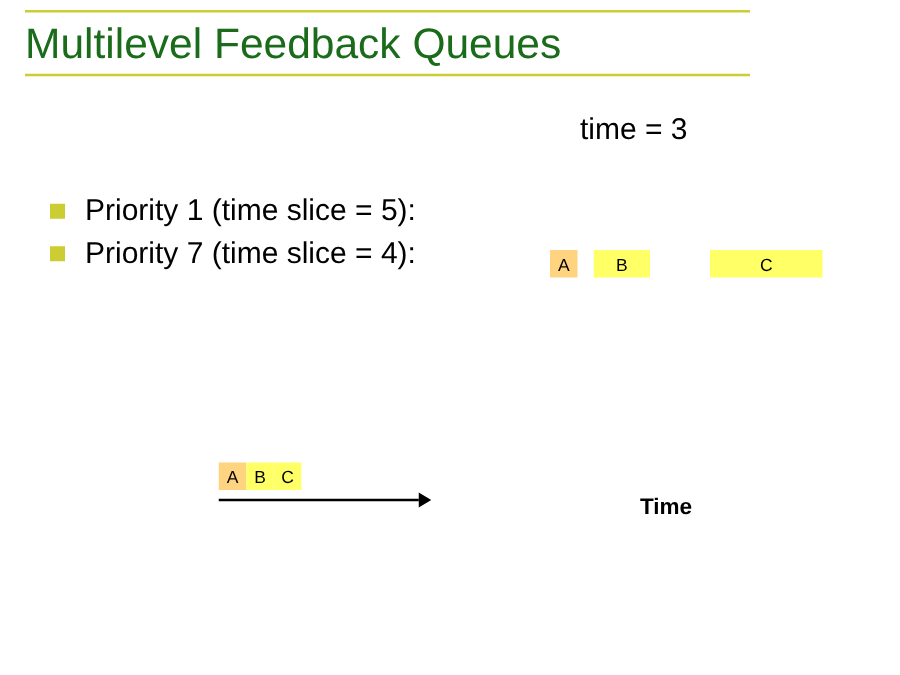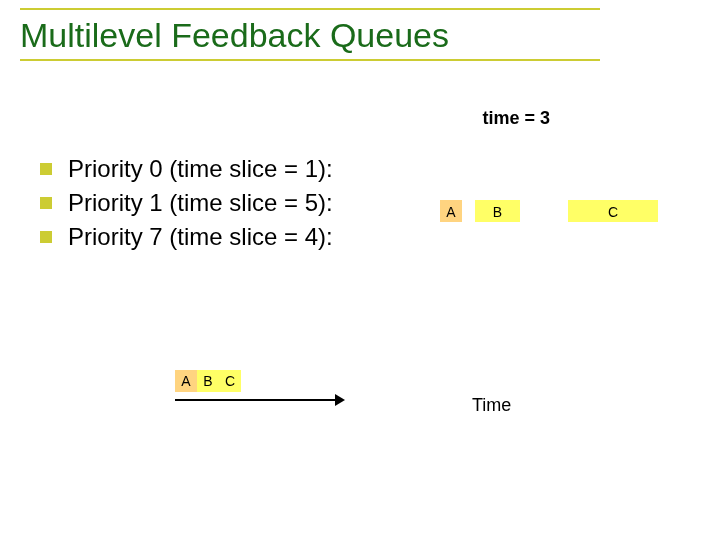--- a/index.html
+++ b/index.html
@@ -1,60 +1,56 @@
 <!DOCTYPE html>
 <html><head>
 <meta charset="utf-8">
 <style>
   html,body{margin:0;padding:0;width:720px;height:540px;background:#fff;font-family:Arial,Helvetica,sans-serif;color:#000;}
   .slide{position:relative;width:620px;height:540px;box-sizing:border-box;}
   .title-wrap{position:absolute;left:20px;top:8px;right:20px;}
   .title-line{width:100%;height:2px;background:#cccc33;}
   .title{font-size:34px;color:#1a6b1a;padding:6px 0 4px 0;}
   .title-under{width:100%;height:2px;background:#cccc33;}
-  .time{position:absolute;right:70px;top:108px;font-weight:bold;font-size:18px;}
+  .time{position:absolute;right:70px;top:90px;font-weight:normal;font-size:24px;}
   .bullets{position:absolute;left:40px;top:155px;font-size:24px;}
   .bullet{display:flex;align-items:center;margin-bottom:6px;}
   .sq{width:12px;height:12px;background:#cccc33;margin-right:16px;flex:0 0 auto;}
   .queue{position:absolute;top:200px;left:440px;width:230px;height:22px;}
   .qbox{position:absolute;top:0;height:22px;box-sizing:border-box;border:1px solid rgba(0,0,0,0);font-size:14px;text-align:center;line-height:22px;}
   .qA{left:0;width:22px;}
   .qB{left:35px;width:45px;}
   .qC{left:128px;width:90px;}
   .bgA{background:#ffd480;}
   .bgB{background:#ffff66;}
   .bgC{background:#ffff66;}
   .timeline{position:absolute;left:175px;top:370px;width:335px;}
   .tboxes{position:relative;height:22px;margin-bottom:2px;}
   .tb{position:absolute;top:0;width:22px;height:22px;font-size:14px;text-align:center;line-height:22px;}
   .tb0{left:0;}
   .tb1{left:22px;}
   .tb2{left:44px;}
   .axis{position:relative;height:14px;}
   .axis-line{position:absolute;left:0;top:5px;width:160px;height:2px;background:#000;}
   .axis-head{position:absolute;left:160px;top:0;width:0;height:0;border-left:10px solid #000;border-top:6px solid transparent;border-bottom:6px solid transparent;}
-  .time-label{position:absolute;left:472px;top:395px;font-size:18px;}
+  .time-label{position:absolute;left:512px;top:395px;font-size:18px;font-weight:bold;}
 </style>
 </head>
 <body>
 <div class="slide">
 
   <div class="title-wrap">
     <div class="title-line"></div>
     <div class="title">Multilevel Feedback Queues</div>
     <div class="title-under"></div>
   </div>
 
   <div class="time">time = 3</div>
 
   <div class="bullets">
-    <div class="bullet">
-      <div class="sq"></div>
-      <div>Priority 0 (time slice = 1):</div>
-    </div>
     <div class="bullet">
       <div class="sq"></div>
       <div>Priority 1 (time slice = 5):</div>
     </div>
     <div class="bullet">
       <div class="sq"></div>
       <div>Priority 7 (time slice = 4):</div>
     </div>
   </div>
 

